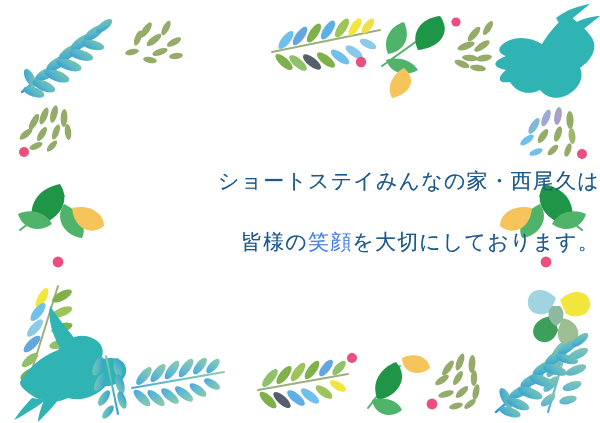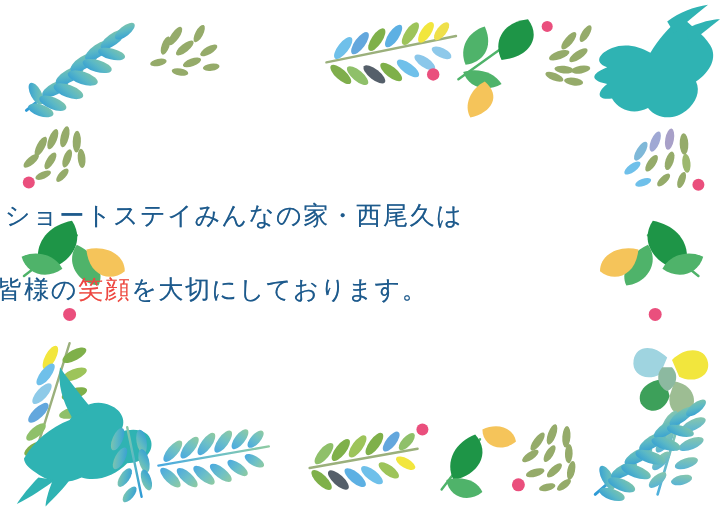--- a/index.html
+++ b/index.html
@@ -9,37 +9,37 @@
     font-family:"Liberation Sans","DejaVu Sans",sans-serif;
   }
   #card{
     position:relative;width:600px;height:423px;background:#ffffff;overflow:hidden;
   }
   
   #decor{position:absolute;inset:0;width:600px;height:423px;pointer-events:none;}
   
   #message{
     position:absolute;left:0;top:0;width:600px;height:423px;
-    display:flex;flex-direction:column;justify-content:center;align-items:flex-start;
+    display:flex;flex-direction:column;justify-content:center;align-items:flex-end;
     gap:34px;
   }
   .msg-line{
     text-align:center;
     font-size:21px;
     letter-spacing:.055em;
     font-weight:400;
     color:#1d5a8c;
     line-height:1.25;
     white-space:nowrap;
     text-shadow:0 0 .5px rgba(29,90,140,.55);
   }
   .msg-line.l1{margin-left:4px;}
   .msg-line.l2{margin-left:-2px;}
   .msg-line.l3{margin-left:10px;}
-  .hl-orange{color:#ef4444;text-shadow:0 0 .5px rgba(224,138,52,.5);}
+  .hl-orange{color:#3b82f6;text-shadow:0 0 .5px rgba(224,138,52,.5);}
   .note{color:#ea6f90;font-size:22px;text-shadow:none;}
 </style>
 </head>
 <body>
 
 <div id="card">
 
   <svg id="decor" viewBox="0 0 600 423">
     <defs>
       <linearGradient id="gFernA" x1="0" y1="1" x2="1" y2="0">

